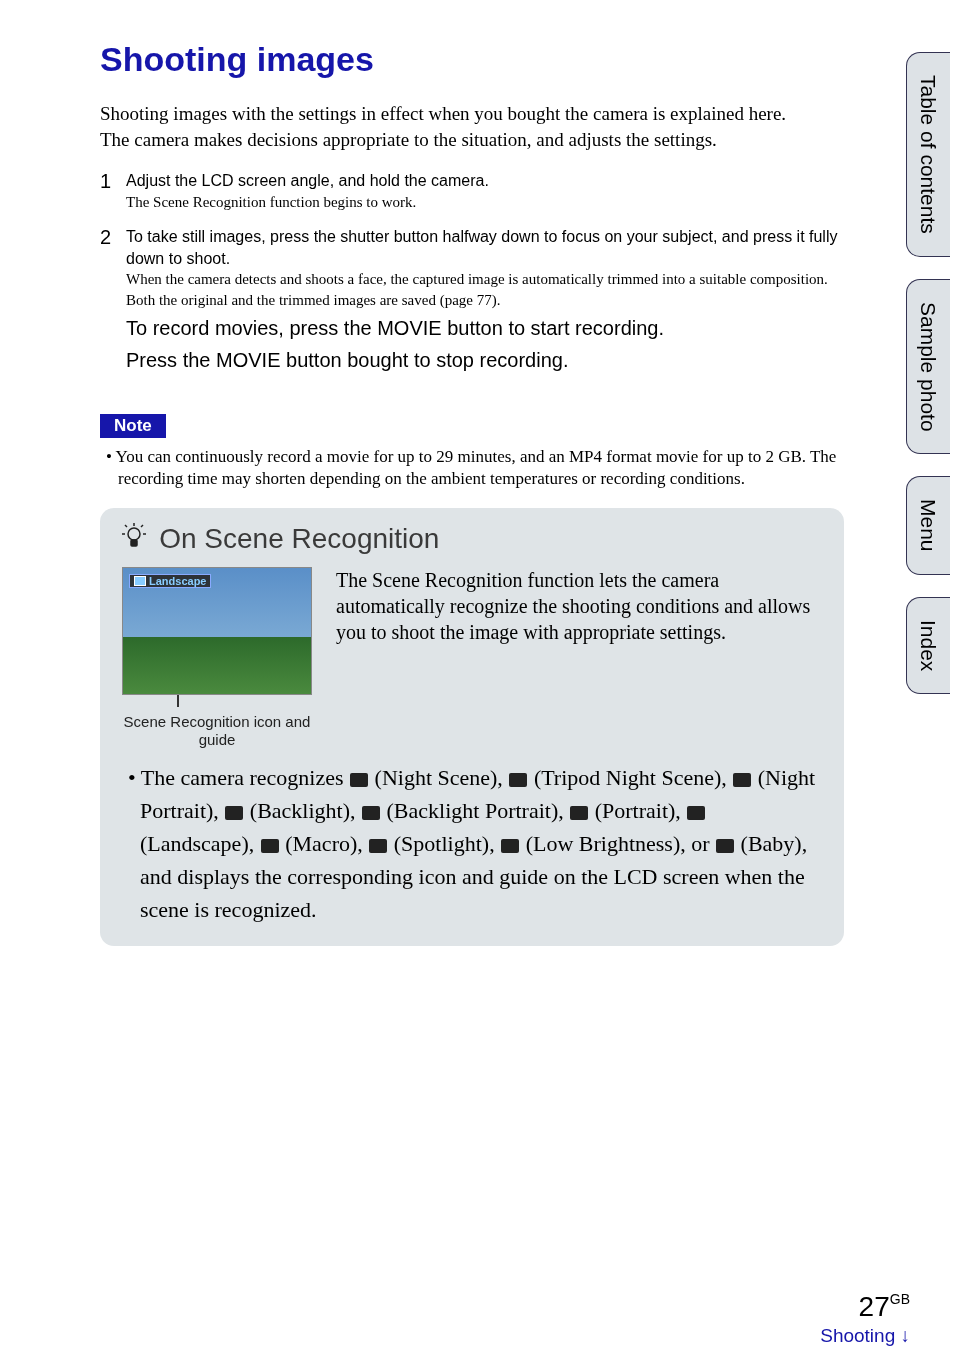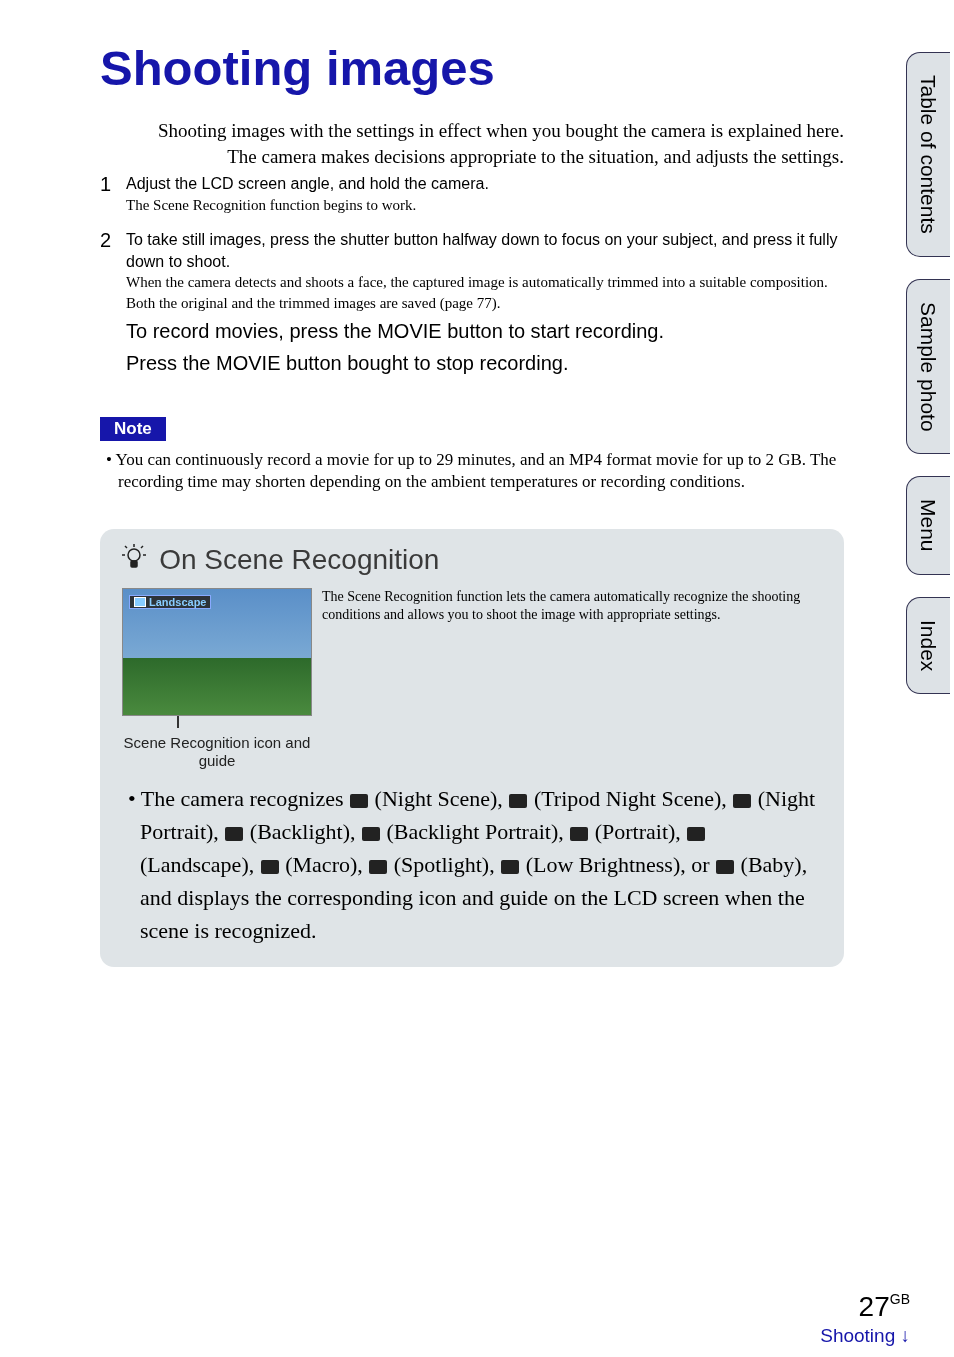--- a/index.html
+++ b/index.html
@@ -1,41 +1,41 @@
 <!DOCTYPE html>
 <html><head>
 <meta charset="utf-8">
 <style>
 * { margin: 0; padding: 0; box-sizing: border-box; }
 body { font-family: "Times New Roman", serif; background: #fff; width: 954px; height: 1357px; position: relative; color: #000; }
 .page { padding: 40px 110px 40px 100px; position: relative; height: 100%; }
-.title { font-family: Arial, Helvetica, sans-serif; font-size: 49px; font-weight: bold; color: #1616aa; margin-bottom: 22px; }
-.intro { font-size: 19px; line-height: 1.35; margin-bottom: 4px; text-align: right; }
+.title { font-family: Arial, Helvetica, sans-serif; font-size: 34px; font-weight: bold; color: #1616aa; margin-bottom: 22px; }
+.intro { font-size: 19px; line-height: 1.35; margin-bottom: 18px; }
 .step { margin-bottom: 14px; }
 .step-num { font-family: Arial, Helvetica, sans-serif; font-size: 20px; display: inline-block; width: 22px; vertical-align: top; }
 .step-body { display: inline-block; width: calc(100% - 26px); vertical-align: top; }
 .step-head { font-family: Arial, Helvetica, sans-serif; font-size: 16px; line-height: 1.35; }
 .step-sub { font-size: 15px; line-height: 1.35; margin-top: 2px; }
 .step-body2 { font-family: Arial, Helvetica, sans-serif; font-size: 20px; line-height: 1.4; margin-top: 4px; }
 .note-label { display: inline-block; background: #1616aa; color: #fff; font-family: Arial, Helvetica, sans-serif; font-size: 17px; font-weight: bold; padding: 2px 14px; margin-top: 26px; }
 .note-list { font-size: 17px; line-height: 1.3; margin-top: 8px; padding-left: 18px; }
 .note-list li { list-style: none; text-indent: -12px; }
 .note-list li::before { content: "• "; }
-.tip-box { background: #dfe4e7; border-radius: 14px; margin-top: 36px; padding: 14px 18px 20px 22px; }
+.tip-box { background: #dfe4e7; border-radius: 14px; margin-top: 18px; padding: 14px 18px 20px 22px; }
 .tip-title { font-family: Arial, Helvetica, sans-serif; font-size: 28px; color: #3a3a3a; margin-bottom: 12px; }
 .tip-title .bulb { font-size: 26px; margin-right: 6px; }
-.tip-row { display: flex; gap: 10px; margin-bottom: 12px; }
+.tip-row { display: flex; gap: 24px; margin-bottom: 12px; }
 .tip-img { width: 190px; flex: 0 0 190px; }
 .tip-img-box { width: 190px; height: 128px; background: linear-gradient(to bottom, #5a8fc8 0%, #7aa9d4 55%, #2d6a2b 55%, #4a8a3e 100%); border: 1px solid #888; position: relative; }
 .tip-img-label { position: absolute; top: 6px; left: 6px; background: rgba(40,40,40,0.9); border: 1px solid #8af; padding: 0 4px; display: flex; align-items: center; gap: 3px; }
 .tip-img-label-icon { width: 12px; height: 10px; background: #8cf; border: 1px solid #fff; display: inline-block; }
 .tip-img-label-text { color: #8cf; font-family: Arial, sans-serif; font-size: 11px; font-weight: bold; }
 .tip-pointer { width: 2px; height: 12px; background: #333; margin-left: 55px; }
 .tip-caption { font-family: Arial, Helvetica, sans-serif; font-size: 15px; color: #222; margin-top: 6px; line-height: 1.2; text-align: center; }
-.tip-desc { flex: 1; font-size: 14px; line-height: 1.3; }
+.tip-desc { flex: 1; font-size: 20px; line-height: 1.3; }
 .tip-list { font-size: 22px; line-height: 1.5; padding-left: 18px; }
 .tip-list li { list-style: none; text-indent: -12px; }
 .tip-list li::before { content: "• "; }
 .scene-icon { display: inline-block; width: 18px; height: 14px; vertical-align: middle; margin: 0 1px; }
 .tabs { position: absolute; right: 0; top: 52px; width: 48px; }
 .tab { writing-mode: vertical-rl; font-family: Arial, Helvetica, sans-serif; font-size: 21px; text-align: center; background: #dde2e6; border: 1px solid #333352; border-right: none; border-radius: 14px 0 0 14px; padding: 22px 10px; margin-bottom: 22px; cursor: pointer; line-height: 1.1; }
 .footer { position: absolute; bottom: 10px; right: 44px; text-align: right; }
 .pagenum { font-family: Arial, Helvetica, sans-serif; font-size: 28px; }
 .pagenum .gb { font-size: 14px; vertical-align: top; }
 .continued { font-family: Arial, Helvetica, sans-serif; font-size: 19px; color: #1616aa; margin-top: 2px; }

